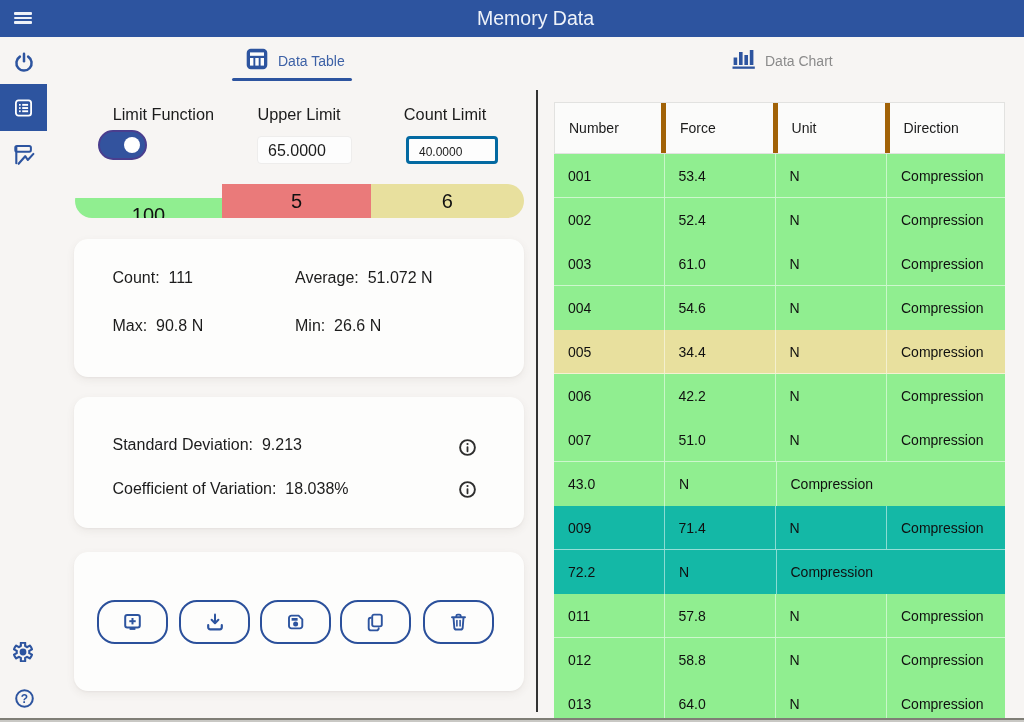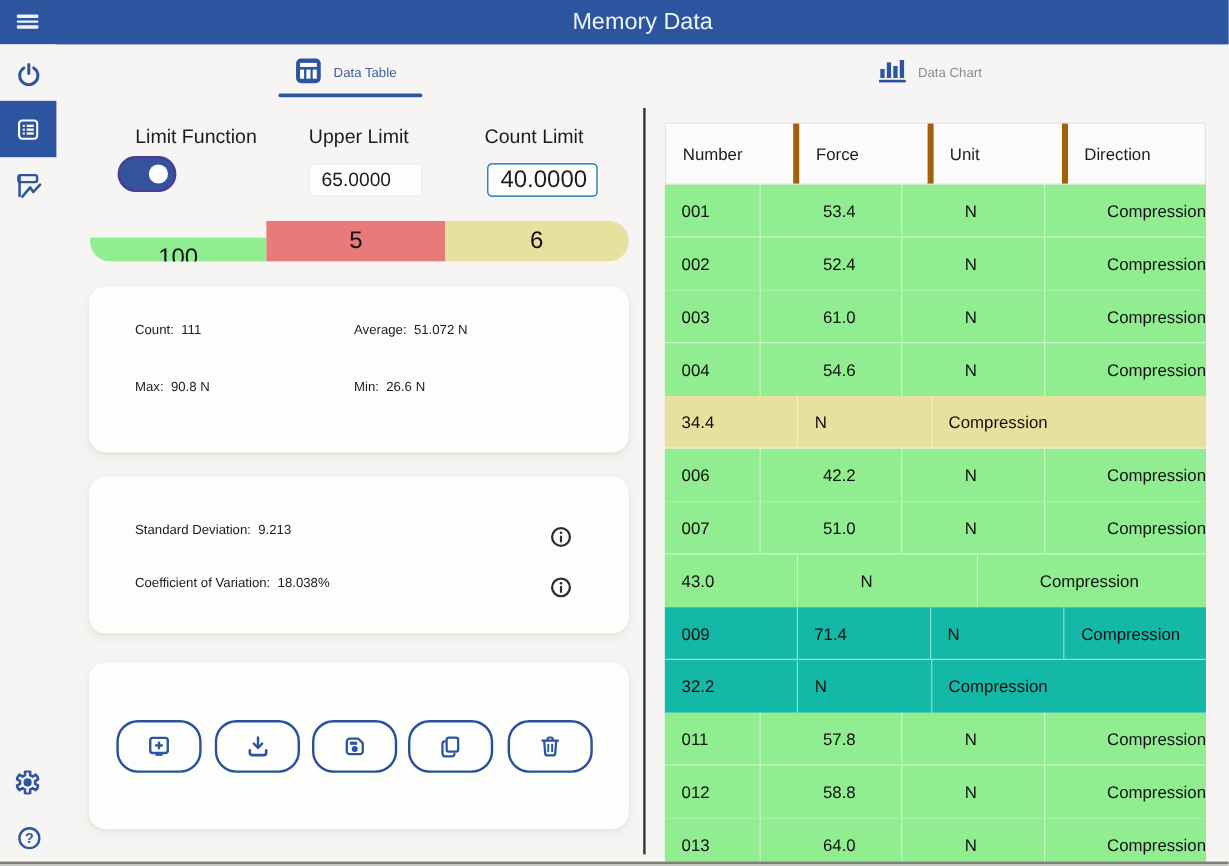--- a/index.html
+++ b/index.html
@@ -13,58 +13,58 @@
   #burger div { height:2.6px; background:#eef2f8; border-radius:1px; margin-bottom:2px; }
   #title { left:47px; top:0; width:977px; height:37px; line-height:37px; text-align:center;
            color:#eef2f9; font-size:19.5px; }
 
   
   #sidebar { left:0; top:37px; width:47px; height:685px; background:#f7f5f3; }
   #selbox { left:0; top:84px; width:47px; height:47px; background:#2d549f; }
 
   
   #tab1-underline { left:232px; top:78px; width:120px; height:3px; background:#2d549f; border-radius:2px; }
-  .tablabel { font-size:11px; line-height:18px; }
+  .tablabel { font-size:14px; line-height:18px; }
 
   
   #cbar { left:75px; top:183.5px; width:448.5px; height:34px; border-radius:17px; overflow:hidden; display:flex; }
   #cbar div { text-align:center; line-height:34px; font-size:20px; color:#111; }
   #cbar .g { width:147px; } #cbar .r { width:149px; } #cbar .y { width:152.5px; }
   #cbar .g { background:#90ee90;margin-top:14px; }
   #cbar .r { background:#ea7a7a; }
   #cbar .y { background:#e8e09e; }
 
   
   .card { left:74px; width:449.5px; background:#fdfdfc; border-radius:14px;
           box-shadow:0 3px 8px rgba(90,80,70,0.08), 0 1px 2px rgba(90,80,70,0.05); }
   #card1 { top:239px; height:137.5px; }
   #card2 { top:397px; height:130.5px; }
   #card3 { top:552px; height:138.5px; }
-  .ctext { font-size:11px; color:#1c1c1c; white-space:pre; }
+  .ctext { font-size:16px; color:#1c1c1c; white-space:pre; }
 
   
   .btn { top:600px; height:44px; width:71.2px; border:2.2px solid #2b509b; border-radius:18px;
          display:flex; align-items:center; justify-content:center; }
 
   
   #divider { left:536px; top:90px; width:1.7px; height:622px; background:#333333; }
 
   
   #tbl { left:554px; top:102px; width:451px; }
   #thead { display:flex; height:52px; background:#fbfbfa; border:1px solid #e2e2e0; }
   #thead div { border-right:5px solid #a16207; line-height:50px; padding-left:14px; font-size:14px; color:#1b1b1b; }
   #thead div:last-child { border-right:none; }
   .trow { display:flex; height:44px; }
   .trow div { padding-left:14px; line-height:44px; font-size:14px; color:#101010;
               border-right:1px solid rgba(255,255,255,0.5); }
   .trow div:last-child { border-right:none; }
   .trow.sep { border-bottom:1px solid rgba(255,255,255,0.55); }
   .c1 { width:111.5px; } .c2 { width:112px; } .c3 { width:112.5px; } .c4 { width:115px; }
   .trow .c1 { width:110.5px; } .trow .c2 { width:111px; } .trow .c3 { width:111.5px; }
-  .g { background:#90ee90;gap:38px; } .r { background:#14b8a6; } .y { background:#e8e09e; }
+  .g { background:#90ee90; } .r { background:#14b8a6; } .y { background:#e8e09e; }
 
   
   #bstrip1 { left:0; top:718.4px; width:1024px; height:2px; background:#7f7e76; }
   #bstrip2 { left:0; top:720.4px; width:1024px; height:1.6px; background:#c9c8c4; }
 </style>
 </head>
 <body>
   <div class="abs" id="header"></div>
   <div class="abs" id="burger">
     <div></div>
@@ -123,21 +123,21 @@
   <div class="abs tablabel" style="left:765px;top:51.5px;color:#8b8b8b">Data Chart</div>
 
   <div class="abs" style="left:74px;top:105px;width:140px;text-align:right;font-size:16.3px">Limit Function</div>
   <div class="abs" style="left:249px;top:105px;width:100px;text-align:center;font-size:16.3px">Upper Limit</div>
   <div class="abs" style="left:395px;top:105px;width:100px;text-align:center;font-size:16.3px">Count Limit</div>
 
   <div class="abs" style="left:98px;top:130px;width:48.5px;height:29.5px;border:2.2px solid #4a3e8e;border-radius:15px;background:#33539e"></div>
   <div class="abs" style="left:123.5px;top:136.5px;width:16.5px;height:16.5px;border-radius:50%;background:#fff"></div>
 
   <div class="abs" style="left:257px;top:135.5px;width:95px;height:28.5px;background:#fdfdfd;border:1px solid #eeedec;border-radius:4px;padding-left:10px;line-height:27px;font-size:16px">65.0000</div>
-  <div class="abs" style="left:406px;top:135.5px;width:92px;height:28.5px;background:#fdfdfd;border:1px solid #0369a1;border-radius:4px;padding-left:10px;line-height:27px;font-size:20px">40.0000</div>
+  <div class="abs" style="left:406px;top:135.5px;width:92px;height:28.5px;background:#fdfdfd;border:3px solid #0369a1;border-radius:4px;padding-left:10px;line-height:27px;font-size:12px">40.0000</div>
 
   <div class="abs" id="cbar">
     <div class="g">100</div>
     <div class="r">5</div>
     <div class="y">6</div>
   </div>
 
   <div class="abs card" id="card1"></div>
   <div class="abs ctext" style="left:112.5px;top:269px">Count:  111</div>
   <div class="abs ctext" style="left:295px;top:269px">Average:  51.072 N</div>
@@ -224,20 +224,21 @@
       <div class="c3">N</div>
       <div class="c4">Compression</div>
     </div>
     <div class="trow g">
       <div class="c1">004</div>
       <div class="c2">54.6</div>
       <div class="c3">N</div>
       <div class="c4">Compression</div>
     </div>
     <div class="trow y sep">
+      <div class="c1">005</div>
       <div class="c2">34.4</div>
       <div class="c3">N</div>
       <div class="c4">Compression</div>
     </div>
     <div class="trow g">
       <div class="c1">006</div>
       <div class="c2">42.2</div>
       <div class="c3">N</div>
       <div class="c4">Compression</div>
     </div>
@@ -252,21 +253,21 @@
       <div class="c3">N</div>
       <div class="c4">Compression</div>
     </div>
     <div class="trow r sep">
       <div class="c1">009</div>
       <div class="c2">71.4</div>
       <div class="c3">N</div>
       <div class="c4">Compression</div>
     </div>
     <div class="trow r">
-      <div class="c2">32.2</div>
+      <div class="c2">72.2</div>
       <div class="c3">N</div>
       <div class="c4">Compression</div>
     </div>
     <div class="trow g sep">
       <div class="c1">011</div>
       <div class="c2">57.8</div>
       <div class="c3">N</div>
       <div class="c4">Compression</div>
     </div>
     <div class="trow g">

